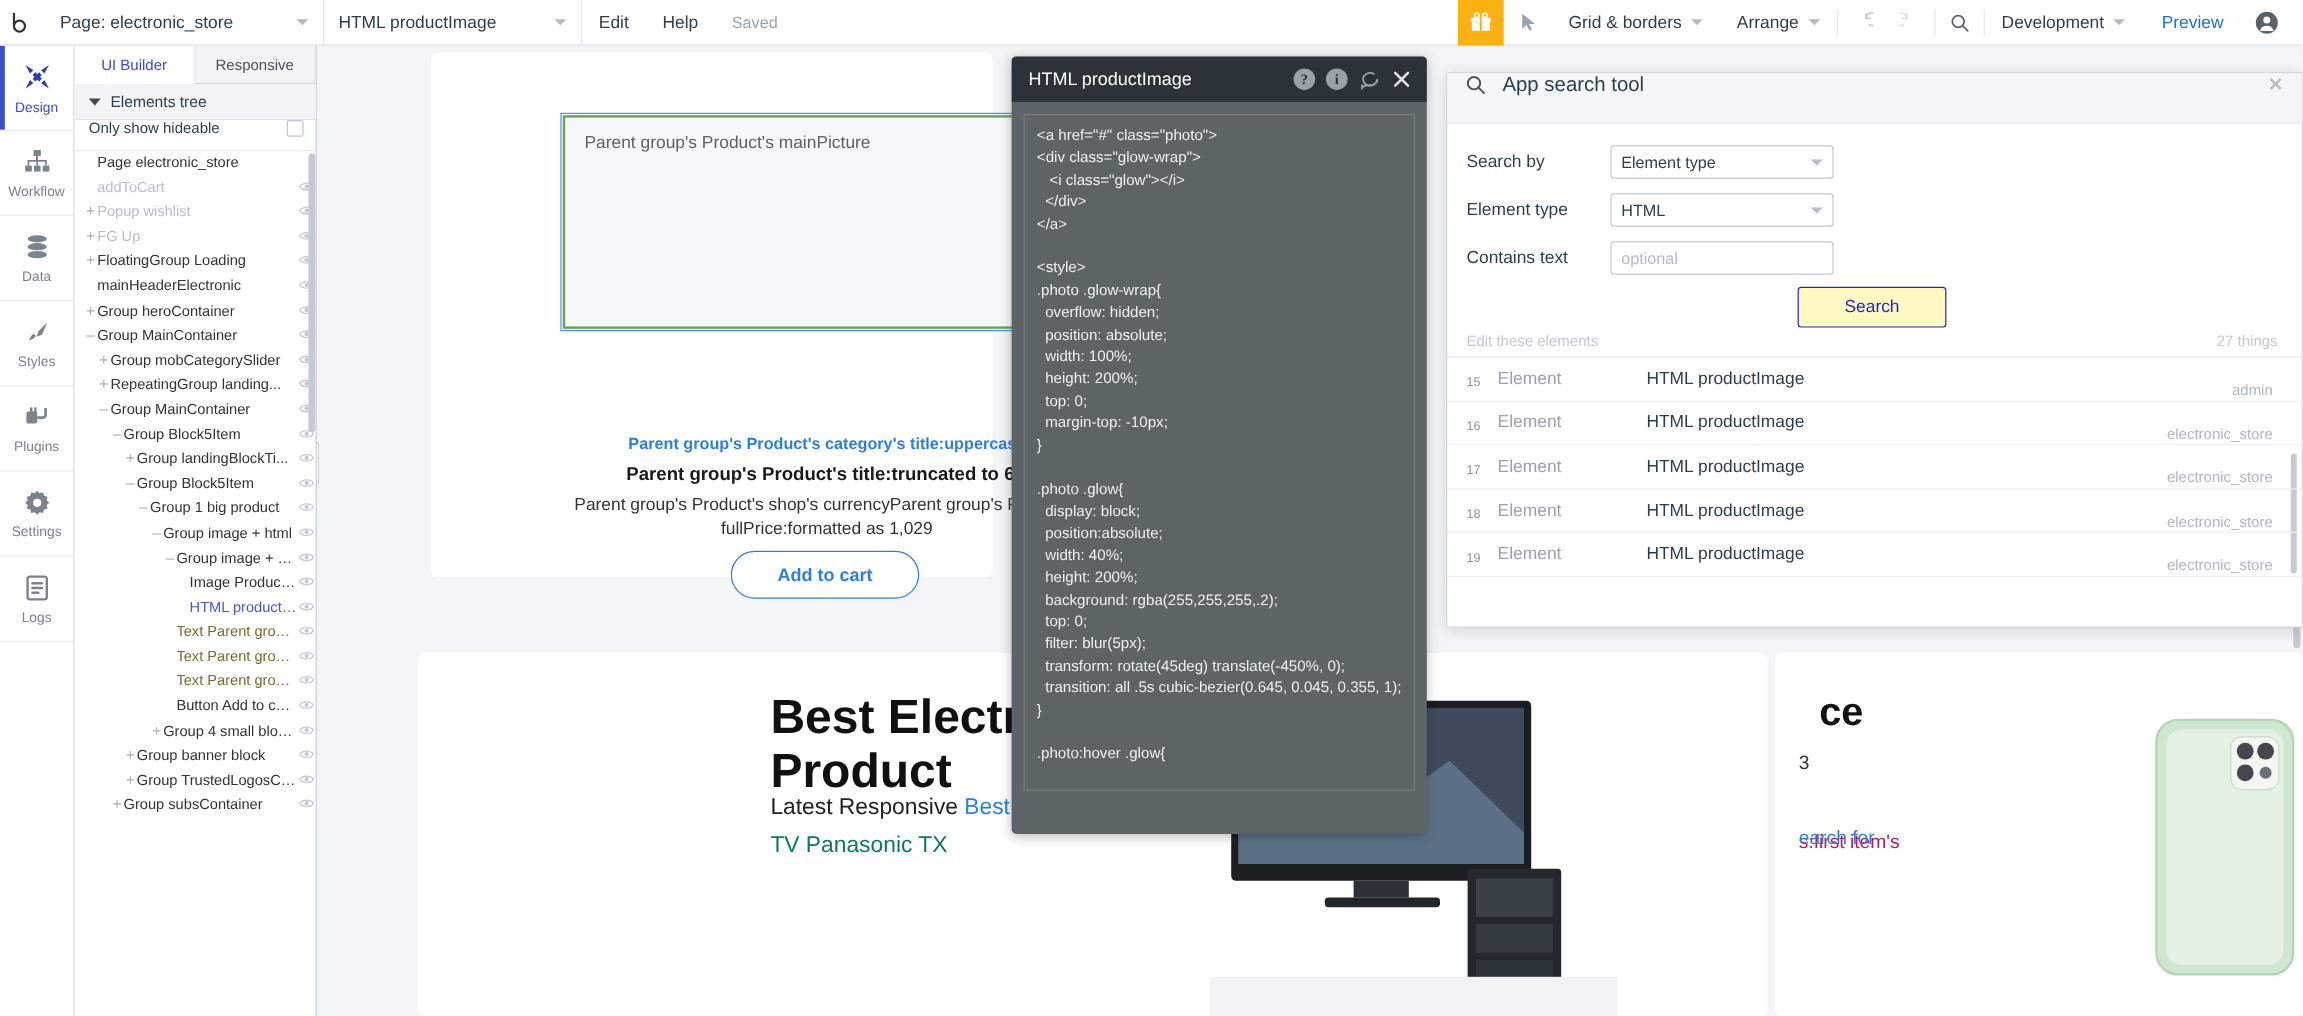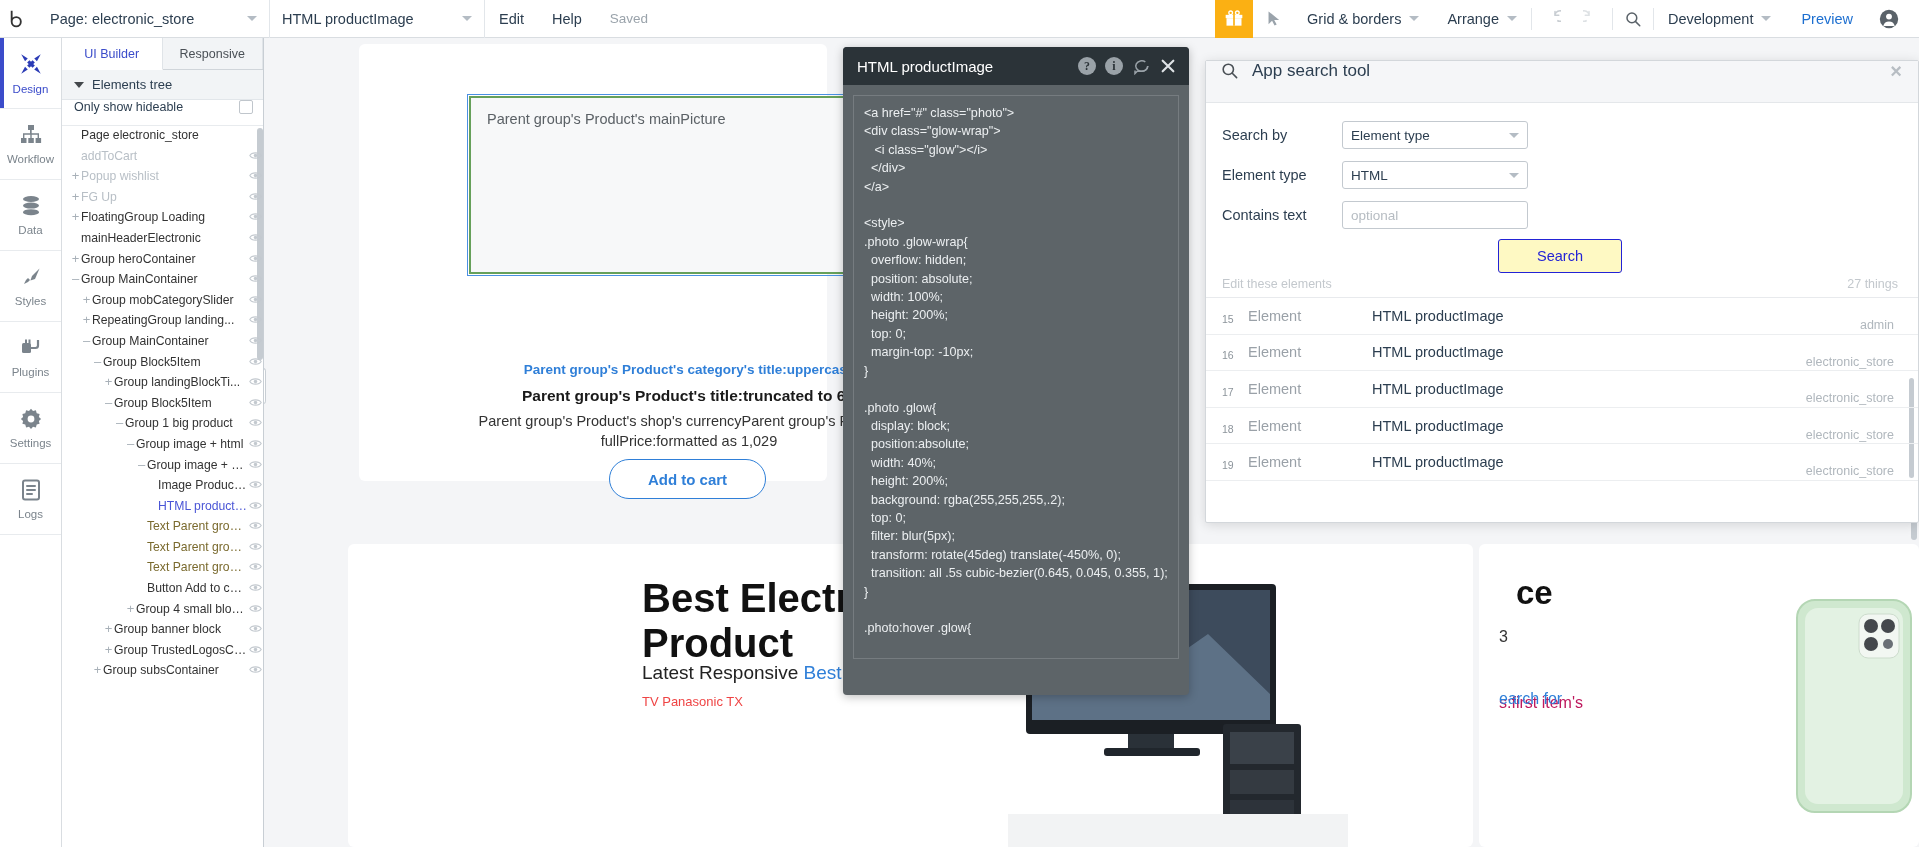--- a/index.html
+++ b/index.html
@@ -145,21 +145,21 @@
   .hero {
     position:absolute; left:84px; top:506px; width:1125px; height:303px;
     background:#fff; border-radius:6px; overflow:hidden;
   }
   .hero-title {
     position:absolute; left:294px; top:32px; width:300px;
     font-size:40px; font-weight:bold; color:#111; line-height:1.12;
   }
   .hero-sub1 { position:absolute; left:294px; top:118px; font-size:19px; color:#222; }
   .hero-sub1 b { color:#2f7fd8; font-weight:normal; }
-  .hero-sub2 { position:absolute; left:294px; top:150px; font-size:13px; color:#ef4444; }
+  .hero-sub2 { position:absolute; left:294px; top:150px; font-size:19px; color:#0f766e; }
   .tv-img {
     position:absolute; left:660px; top:30px; width:340px; height:273px;
   }
 
   
   .ghost {
     position:absolute; left:1215px; top:506px; width:440px; height:303px;
     background:#fff; border-radius:6px;
   }
   .ghost-title { position:absolute; left:20px; top:30px; font-size:33px; font-weight:bold; color:#111;margin-left:17px; }

